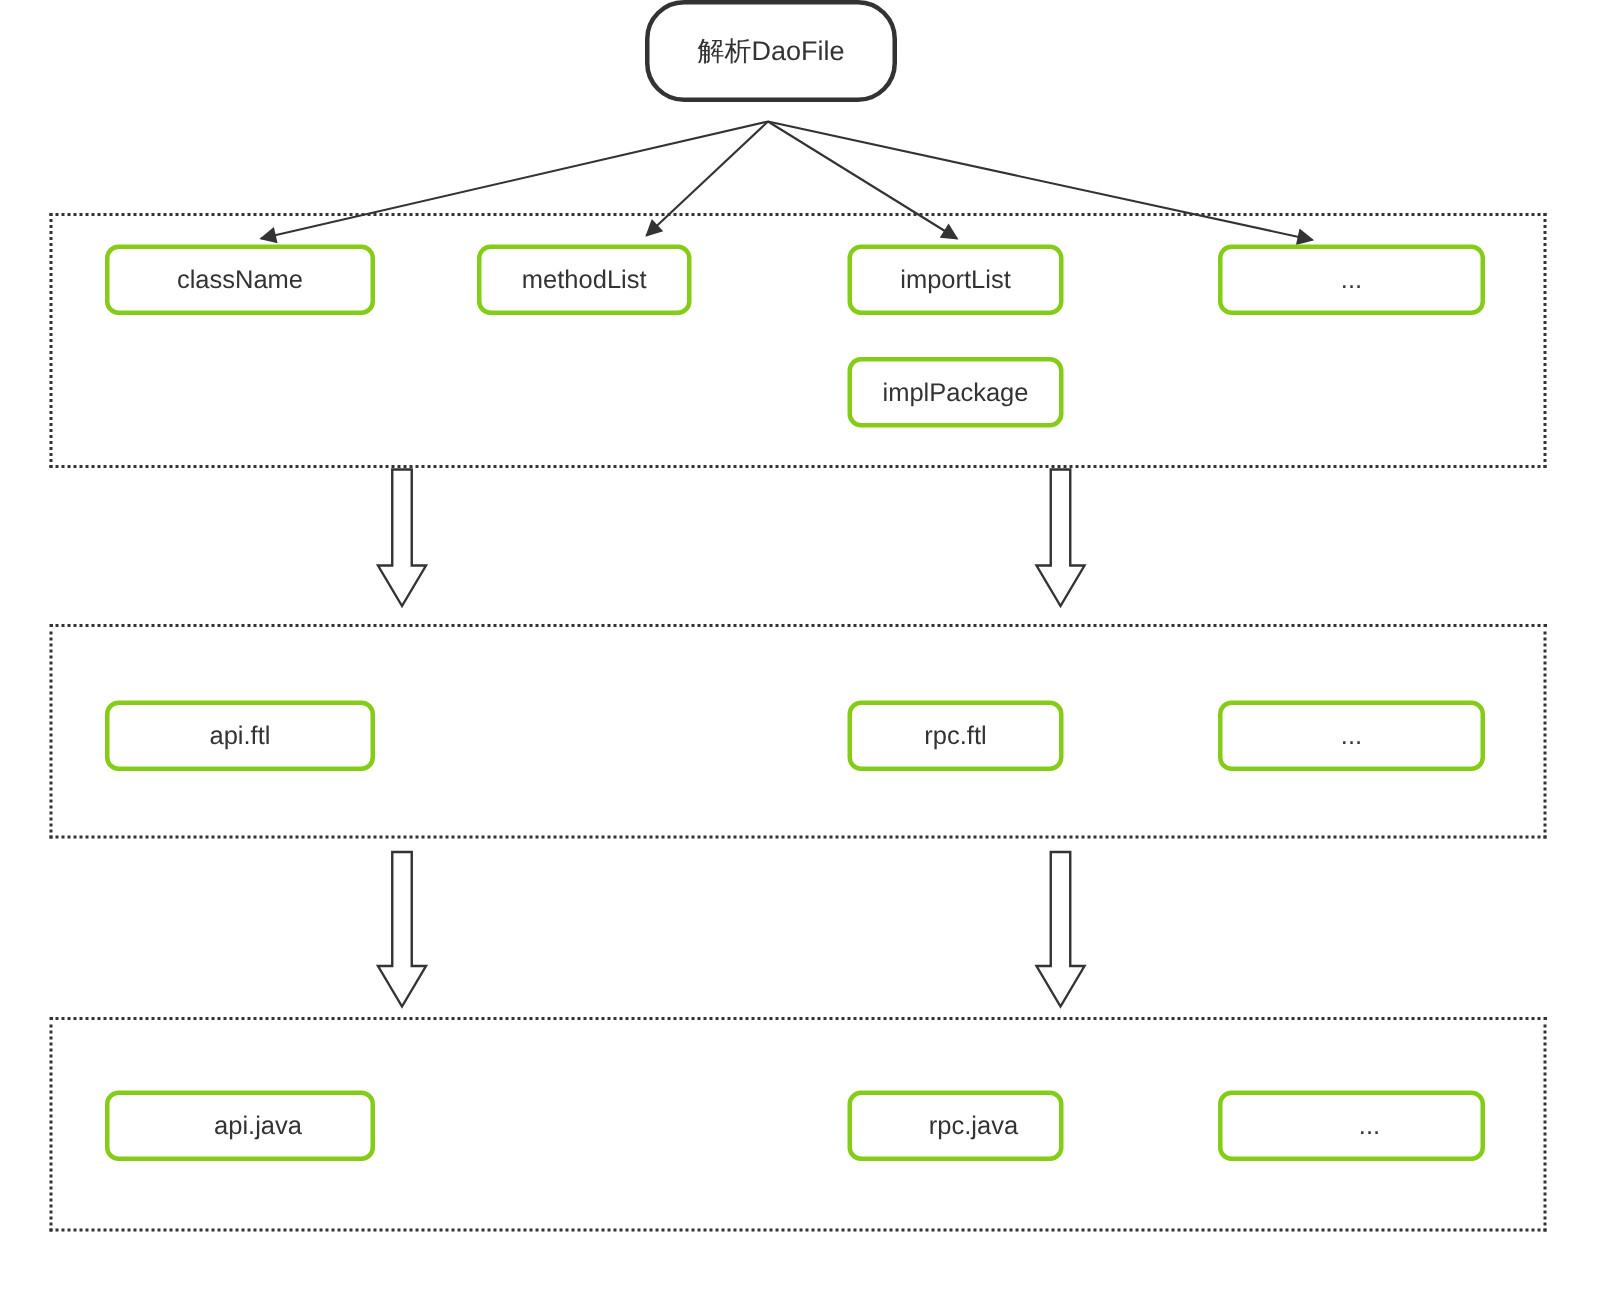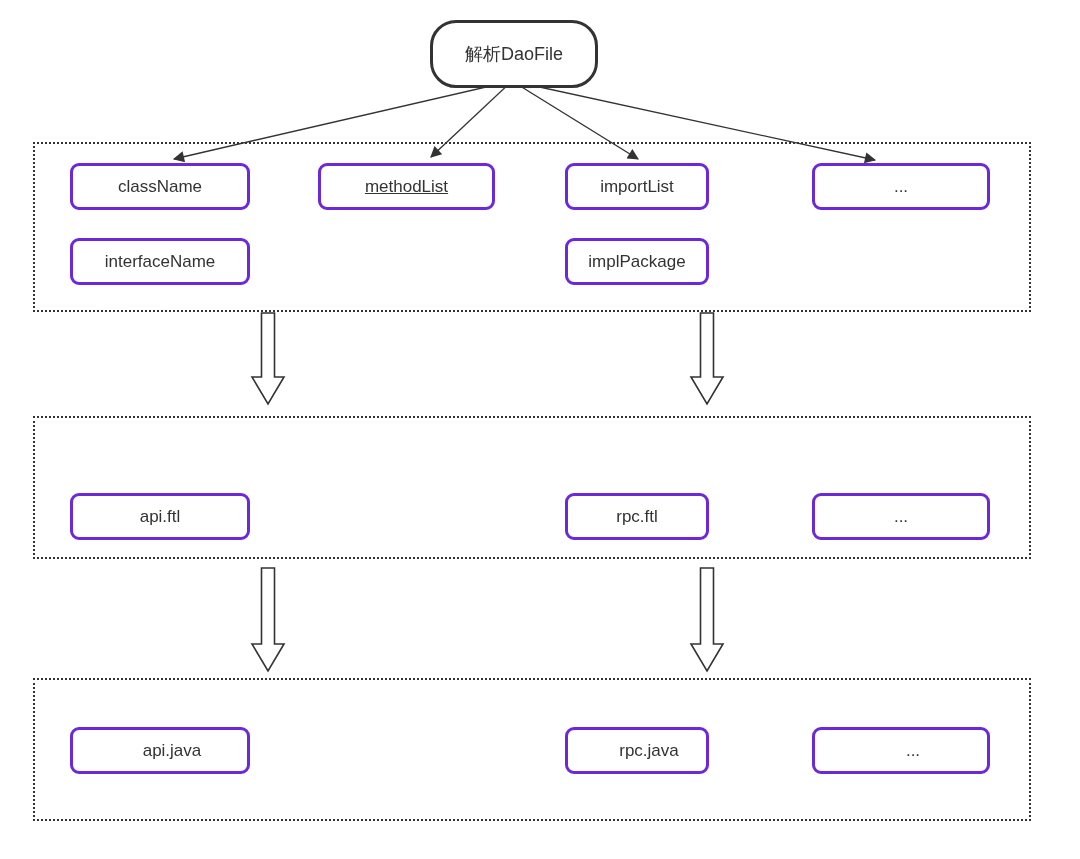--- a/index.html
+++ b/index.html
@@ -2,45 +2,45 @@
 <html><head>
 <meta charset="utf-8">
 <style>
   html,body{margin:0;padding:0;background:#ffffff;}
   .canvas{
     position:relative;width:1080px;height:859px;background:#ffffff;
     font-family:"Liberation Sans",sans-serif;color:#333333;overflow:hidden;
   }
   .arrows-layer{position:absolute;left:0;top:0;width:1080px;height:859px;}
   .pill{
-    position:absolute;left:430px;top:20px;width:168px;height:68px;
+    position:absolute;left:430px;top:0;width:168px;height:68px;
     border:3px solid #333333;border-radius:26px;background:#ffffff;
     display:flex;align-items:center;justify-content:center;
     font-size:18px;box-sizing:border-box;z-index:2;
   }
   .group{
     position:absolute;left:33px;width:998px;
     border:2px dotted #333333;background:transparent;box-sizing:border-box;
   }
   .g1{top:142px;height:170px;}
   .g2{top:416px;height:143px;}
   .g3{top:678px;height:143px;}
   .node{
     position:absolute;height:47px;
-    border:3px solid #6d28d9;border-radius:9px;background:#ffffff;
+    border:3px solid #84cc16;border-radius:9px;background:#ffffff;
     display:flex;align-items:center;justify-content:center;
     font-size:17px;box-sizing:border-box;z-index:2;white-space:nowrap;
   }
   .col1{left:70px;width:180px;}
-  .col2{left:318px;width:177px;text-decoration:underline;}
+  .col2{left:318px;width:143px;}
   .col3{left:565px;width:144px;}
   .col4{left:812px;width:178px;}
   .row-a{top:163px;}
   .row-b{top:238px;}
-  .row-ftl{top:493px;}
+  .row-ftl{top:467px;}
   .row-java{top:727px;padding-left:24px;}
 </style>
 </head>
 <body>
 
 <div class="canvas">
 
   <svg class="arrows-layer" width="1080" height="859" viewBox="0 0 1080 859" xmlns="http://www.w3.org/2000/svg">
     <defs>
       <marker id="ah" viewBox="0 0 10 10" refX="9" refY="5" markerWidth="11" markerHeight="8" orient="auto">
@@ -76,23 +76,20 @@
   <div class="node col2 row-a">
     <span>methodList</span>
   </div>
   <div class="node col3 row-a">
     <span>importList</span>
   </div>
   <div class="node col4 row-a">
     <span>...</span>
   </div>
 
-  <div class="node col1 row-b">
-    <span>interfaceName</span>
-  </div>
   <div class="node col3 row-b">
     <span>implPackage</span>
   </div>
 
   <div class="group g2"></div>
 
   <div class="node col1 row-ftl">
     <span>api.ftl</span>
   </div>
   <div class="node col3 row-ftl">

